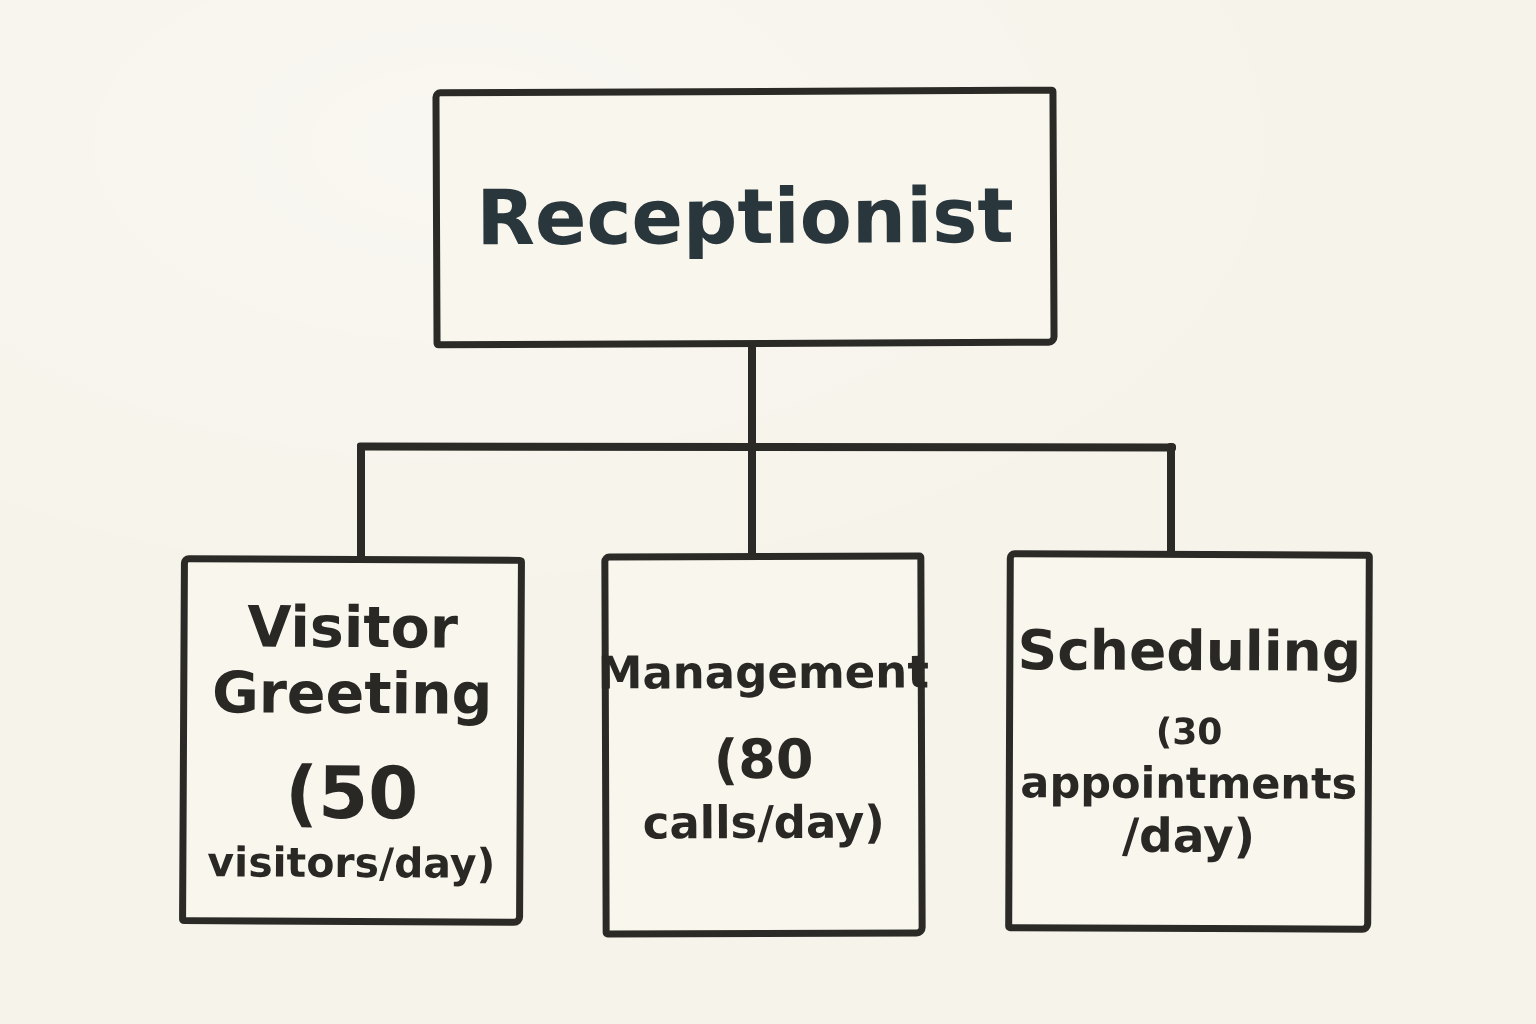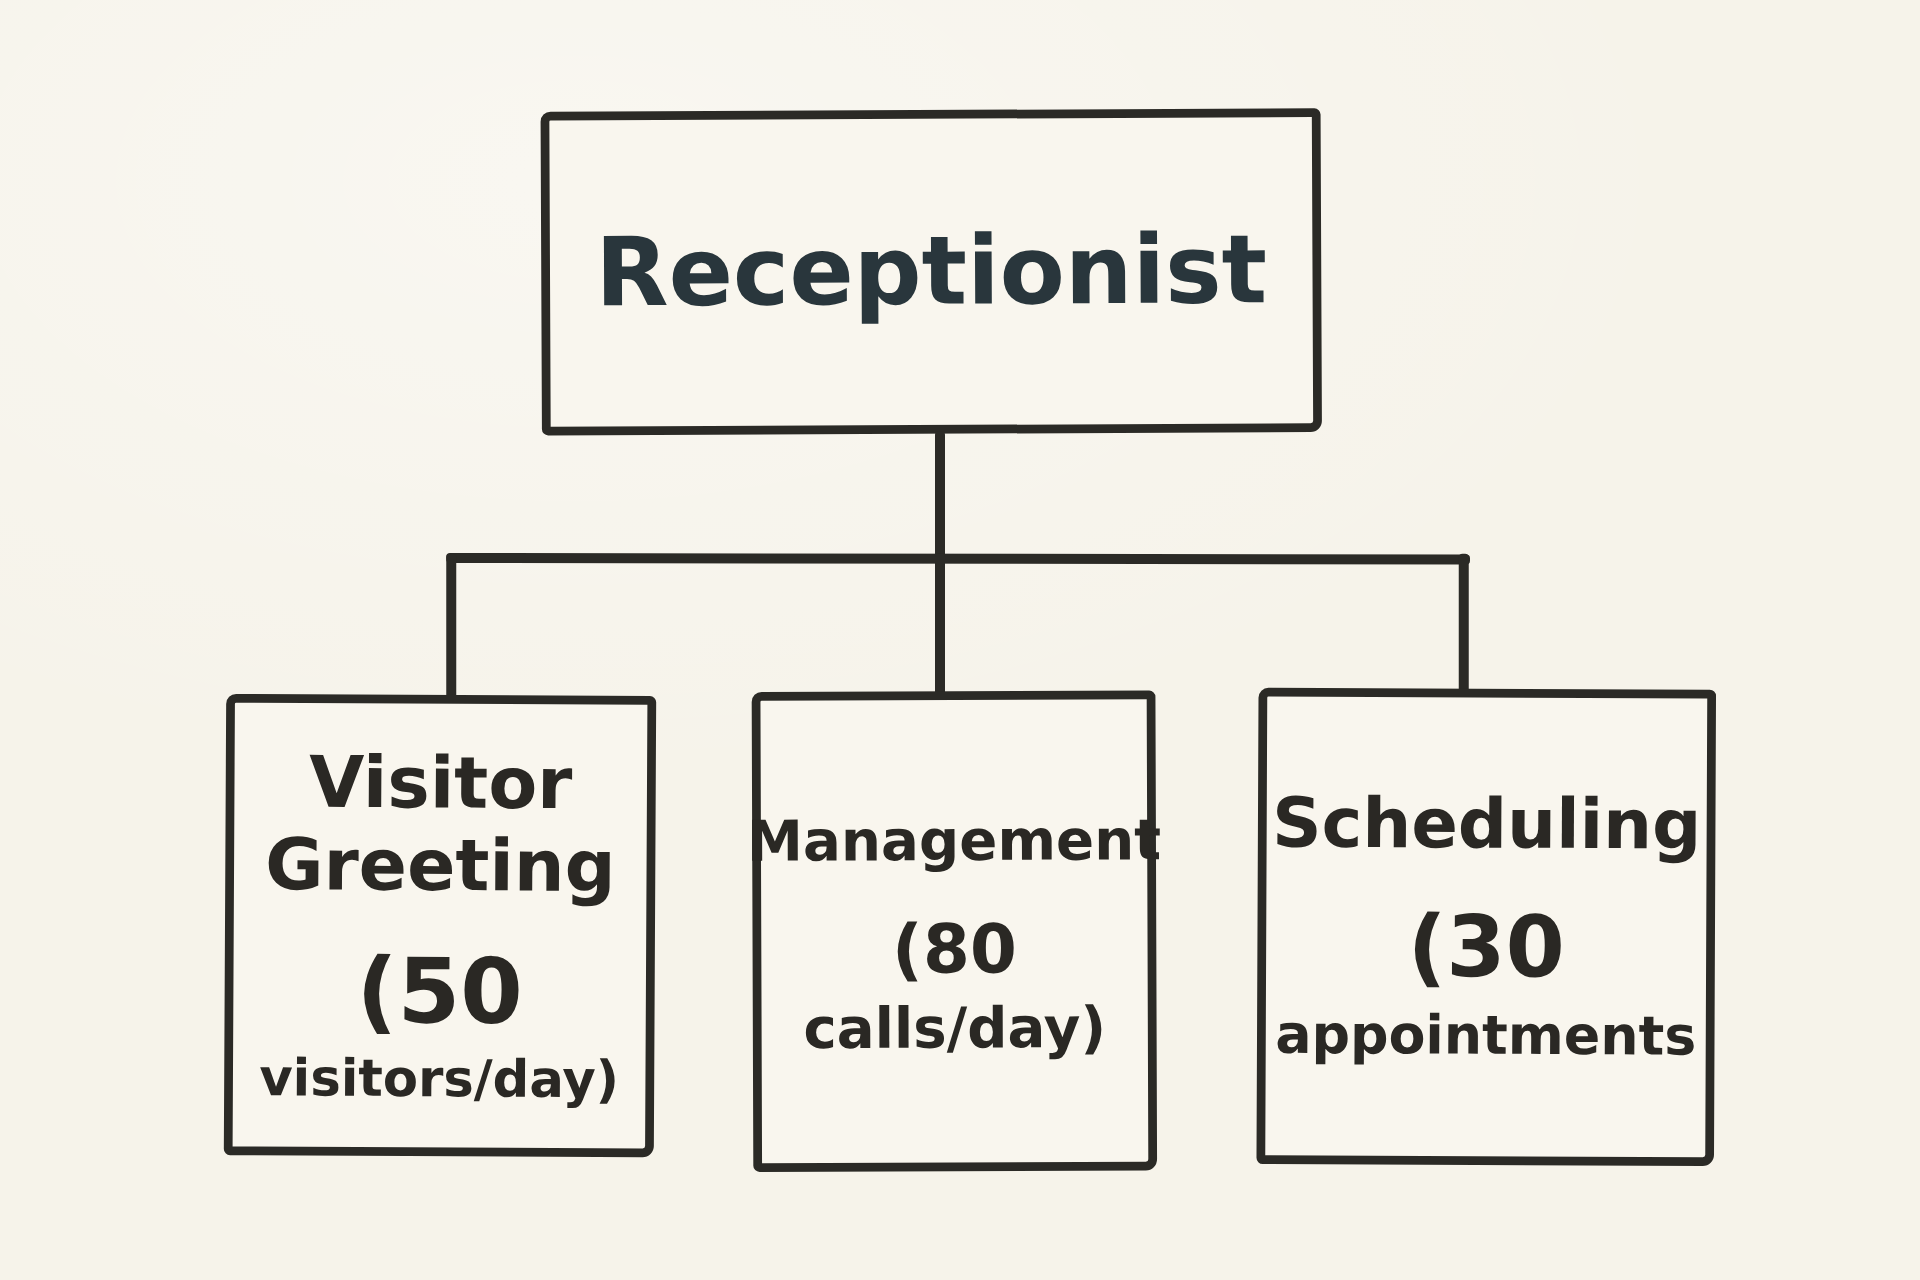--- a/index.html
+++ b/index.html
@@ -65,21 +65,21 @@
   .node-phone .l1 { font-size: 60px; }
   .node-phone .l2 { font-size: 45px; margin-top: 6px; }
   .node-phone .l3 { font-size: 54px; margin-top: 30px; }
   .node-phone .l4 { font-size: 45px; margin-top: 6px; }
   .node-scheduling {
     left: 1006px; top: 551px;
     width: 366px; height: 381px;
     transform: rotate(0.25deg);
   }
   .node-scheduling .l1 { font-size: 55px; }
-  .node-scheduling .l2 { font-size: 68px; margin-top: 28px; }
+  .node-scheduling .l2 { font-size: 36px; margin-top: 28px; }
   .node-scheduling .l3 { font-size: 43px; margin-top: 6px; }
   .node-scheduling .l4 { font-size: 47px; }
   
   .connector {
     position: absolute;
     background: #2b2a26;
     border-radius: 3px;
   }
   .conn-trunk  { left: 748px; top: 345px; width: 8px;  height: 104px; }
   .conn-bus    { left: 357px; top: 443px; width: 819px; height: 8px; transform: rotate(0.08deg); }
@@ -112,15 +112,16 @@
   <div class="node node-child node-phone">
     <span class="line l2">Management</span>
     <span class="line l3">(80</span>
     <span class="line l4">calls/day)</span>
   </div>
 
   <div class="node node-child node-scheduling">
     <span class="line l1">Scheduling</span>
     <span class="line l2">(30</span>
     <span class="line l3">appointments</span>
+    <span class="line l4">/day)</span>
   </div>
 
 </div>
 
 </body></html>

